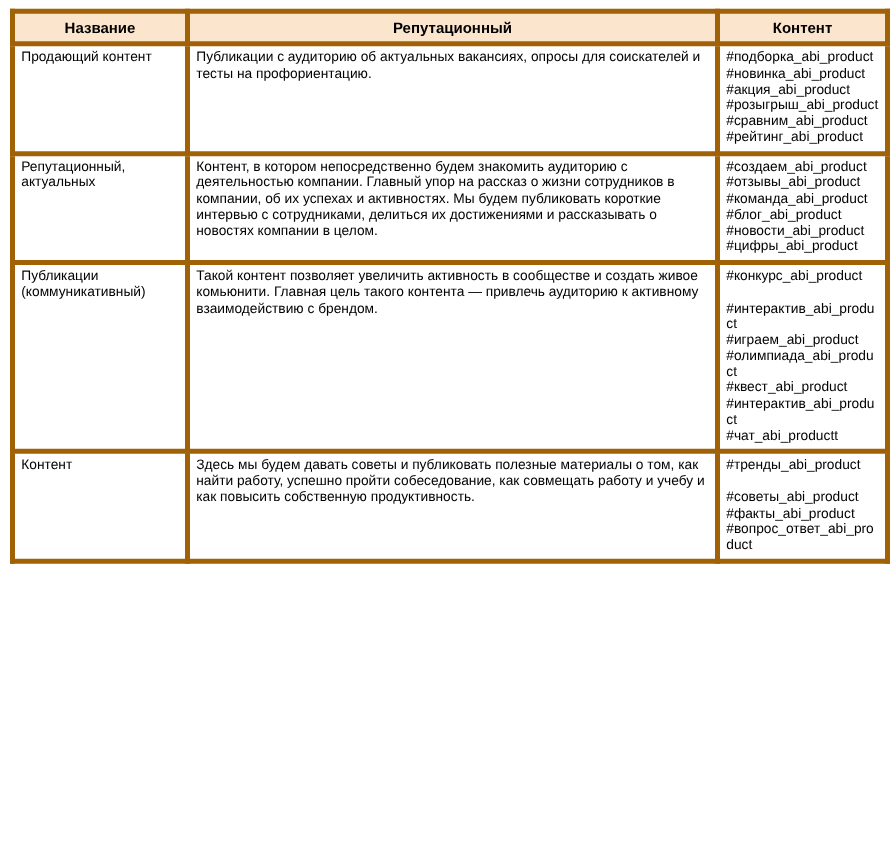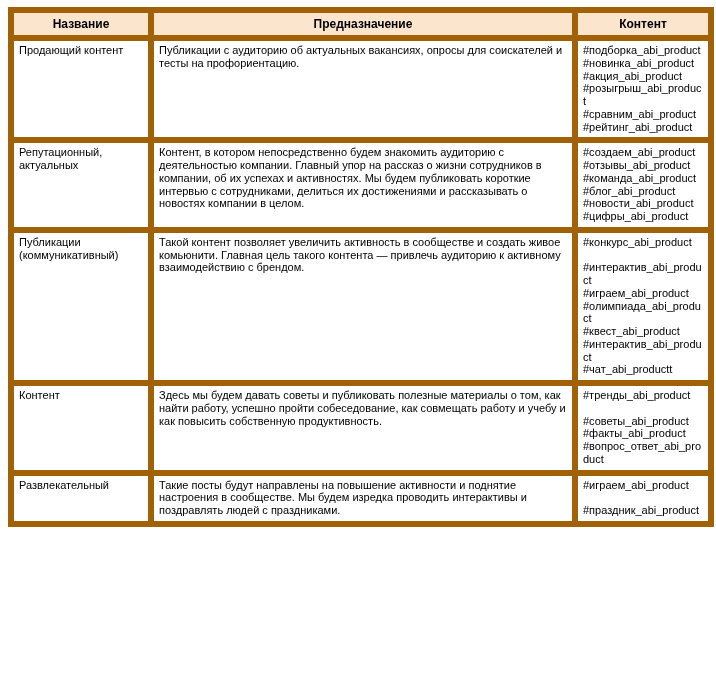--- a/index.html
+++ b/index.html
@@ -23,21 +23,21 @@
     table-layout: fixed;
     width: 700px;
     border: 1px solid #000000;
     border-top-width: 3px;
     border-bottom-width: 2px;
   }
   col.c-name { width: 140px; }
   col.c-purpose { width: 424px; }
   col.c-hashtags { width: 136px; }
   th, td {
-    border: 6px solid #a16207;
+    border: 4px solid #a16207;
     vertical-align: top;
     text-align: left;
   }
   th {
     background: #fce5cd;
     font-size: 12px;
     font-weight: bold;
     text-align: center;
     padding: 4px 2px;
   }
@@ -59,21 +59,21 @@
 <div class="page">
   <table class="content-table">
     <colgroup>
       <col class="c-name">
       <col class="c-purpose">
       <col class="c-hashtags">
     </colgroup>
     <thead>
       <tr>
         <th>Название</th>
-        <th>Предназначение</th>
+        <th>Репутационный</th>
         <th>Контент</th>
       </tr>
     </thead>
     <tbody>
       <tr>
         <td class="col-name">Продающий контент</td>
         <td class="col-purpose">Публикации с аудиторию об актуальных вакансиях, опросы для соискателей и тесты на профориентацию.</td>
         <td class="col-hashtags">#подборка_abi_product
 #новинка_abi_product
 #акция_abi_product
@@ -105,22 +105,15 @@
       </tr>
       <tr>
         <td class="col-name">Контент</td>
         <td class="col-purpose">Здесь мы будем давать советы и публиковать полезные материалы о том, как найти работу, успешно пройти собеседование, как совмещать работу и учебу и как повысить собственную продуктивность.</td>
         <td class="col-hashtags">#тренды_abi_product
 
 #советы_abi_product
 #факты_abi_product
 #вопрос_ответ_abi_product</td>
       </tr>
-      <tr>
-        <td class="col-name">Развлекательный</td>
-        <td class="col-purpose">Такие посты будут направлены на повышение активности и поднятие настроения в сообществе. Мы будем изредка проводить интерактивы и поздравлять людей с праздниками.</td>
-        <td class="col-hashtags">#играем_abi_product
-
-#праздник_abi_product</td>
-      </tr>
     </tbody>
   </table>
 </div>
 
 </body></html>

